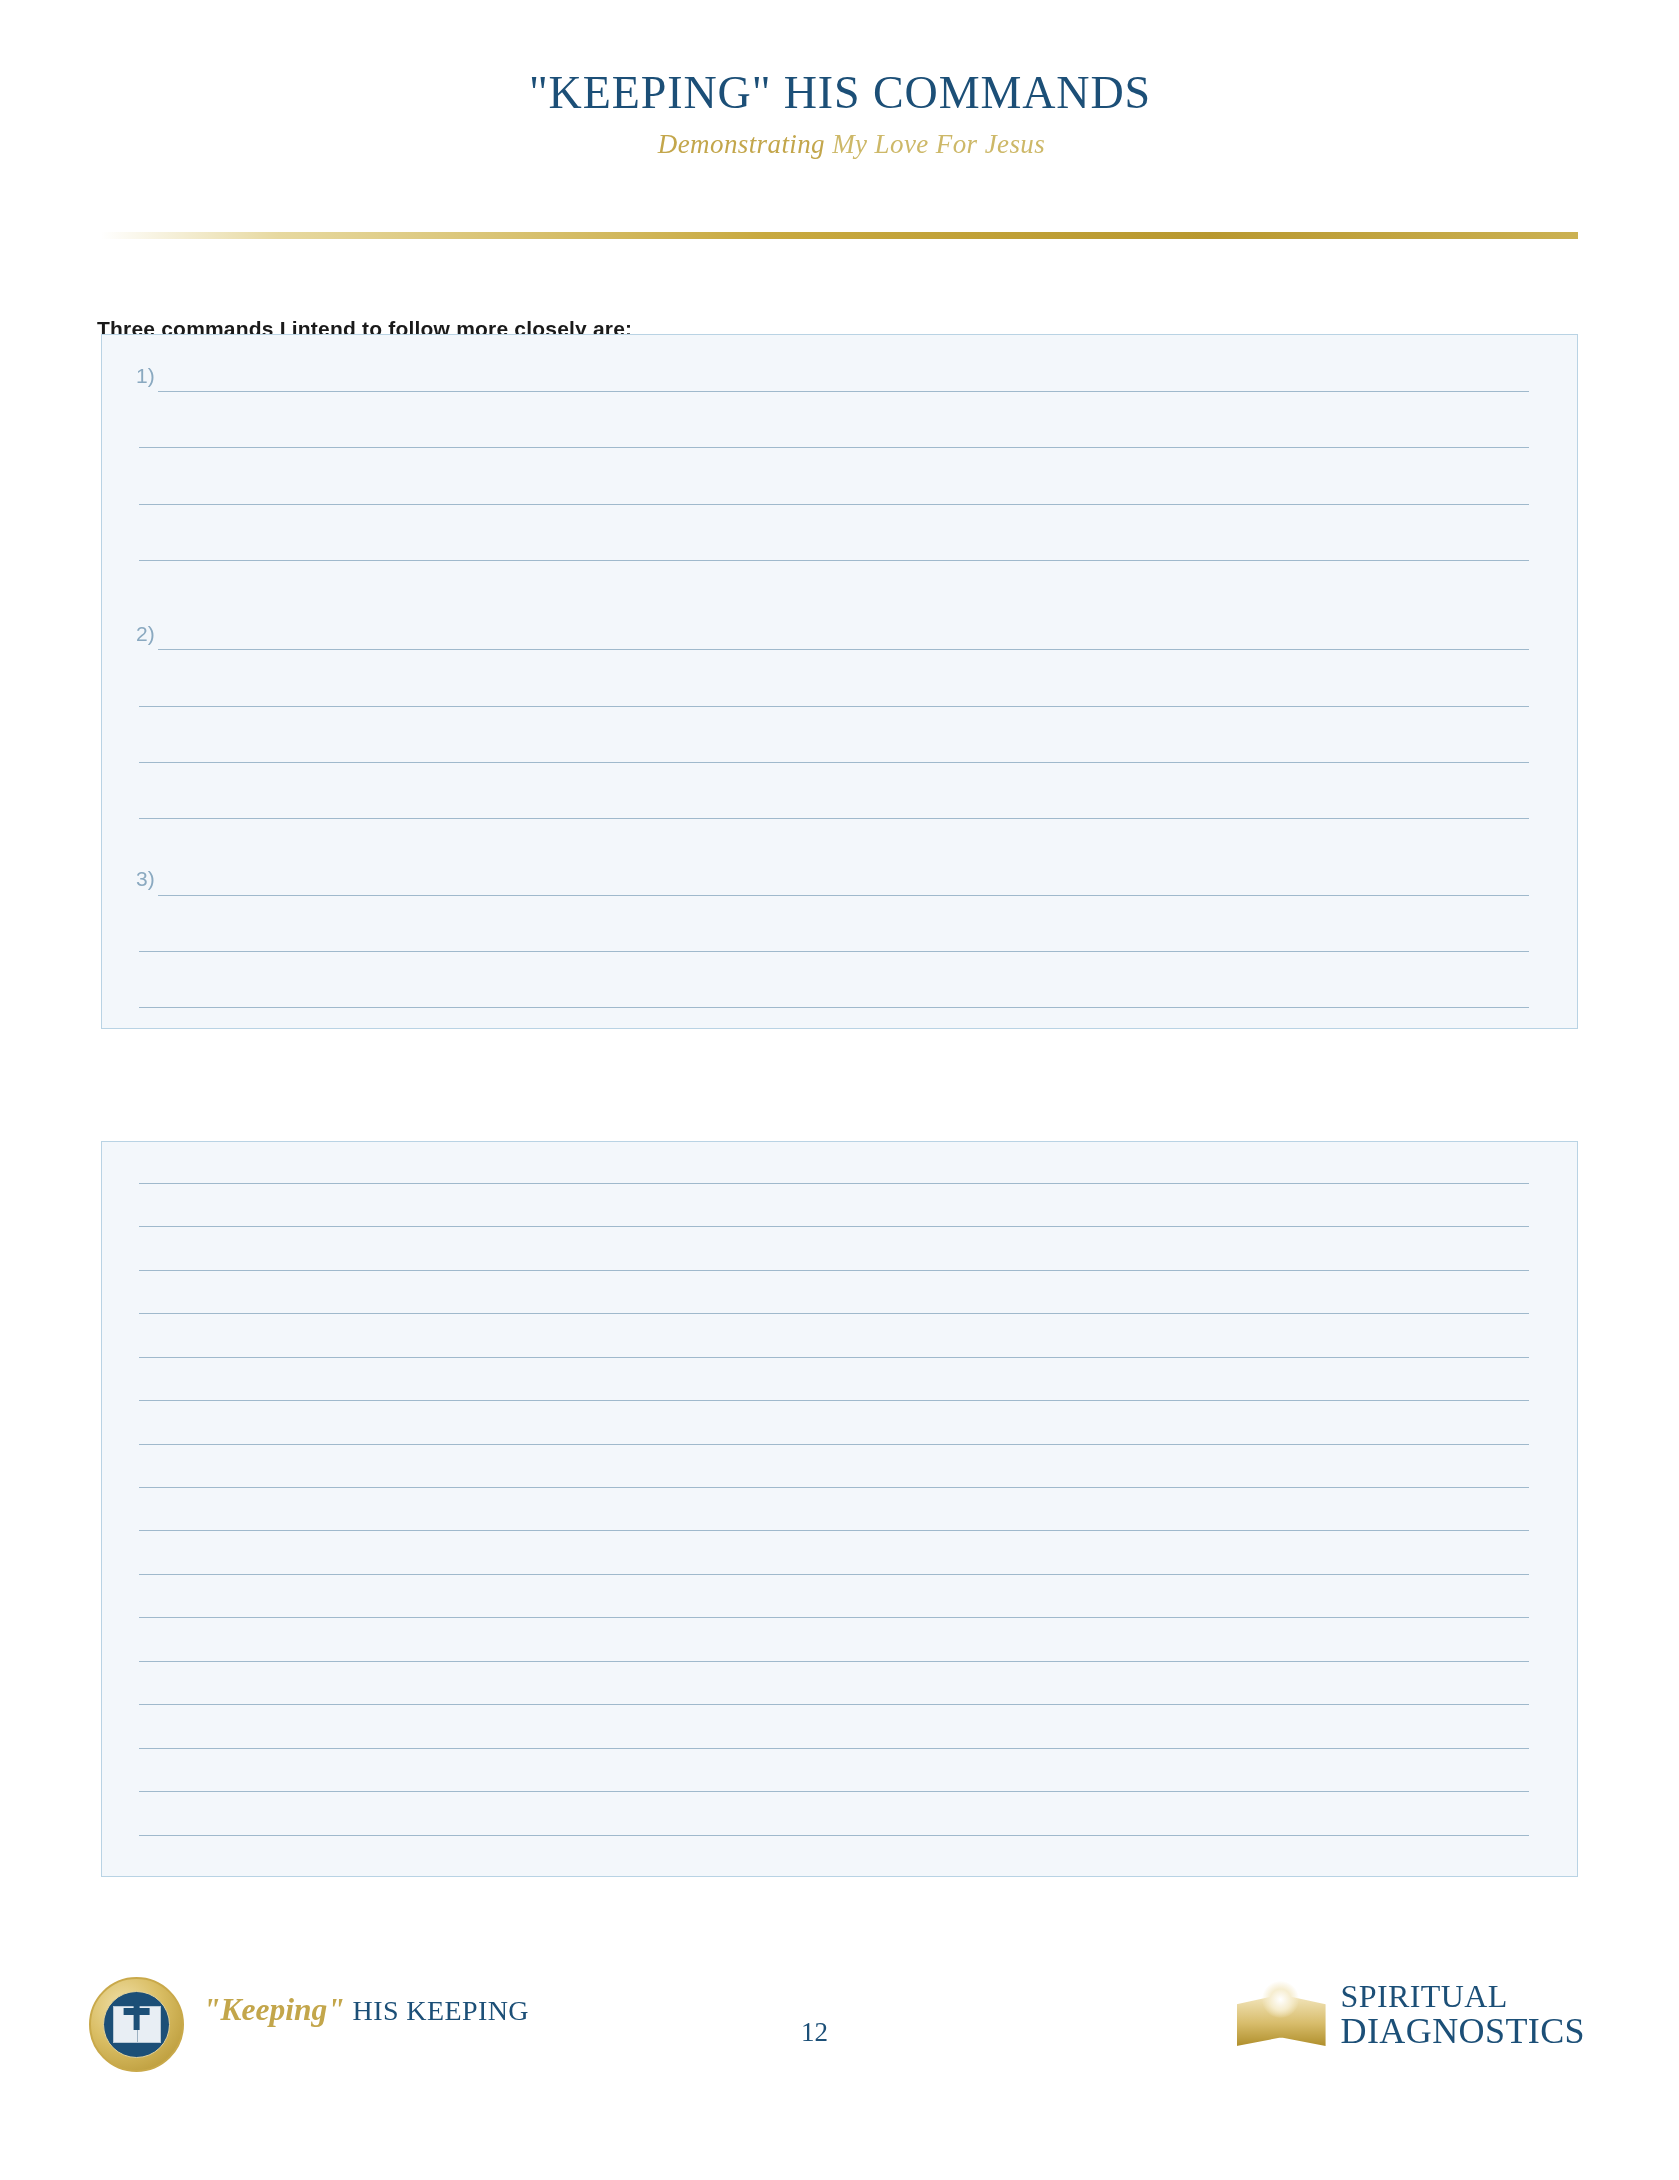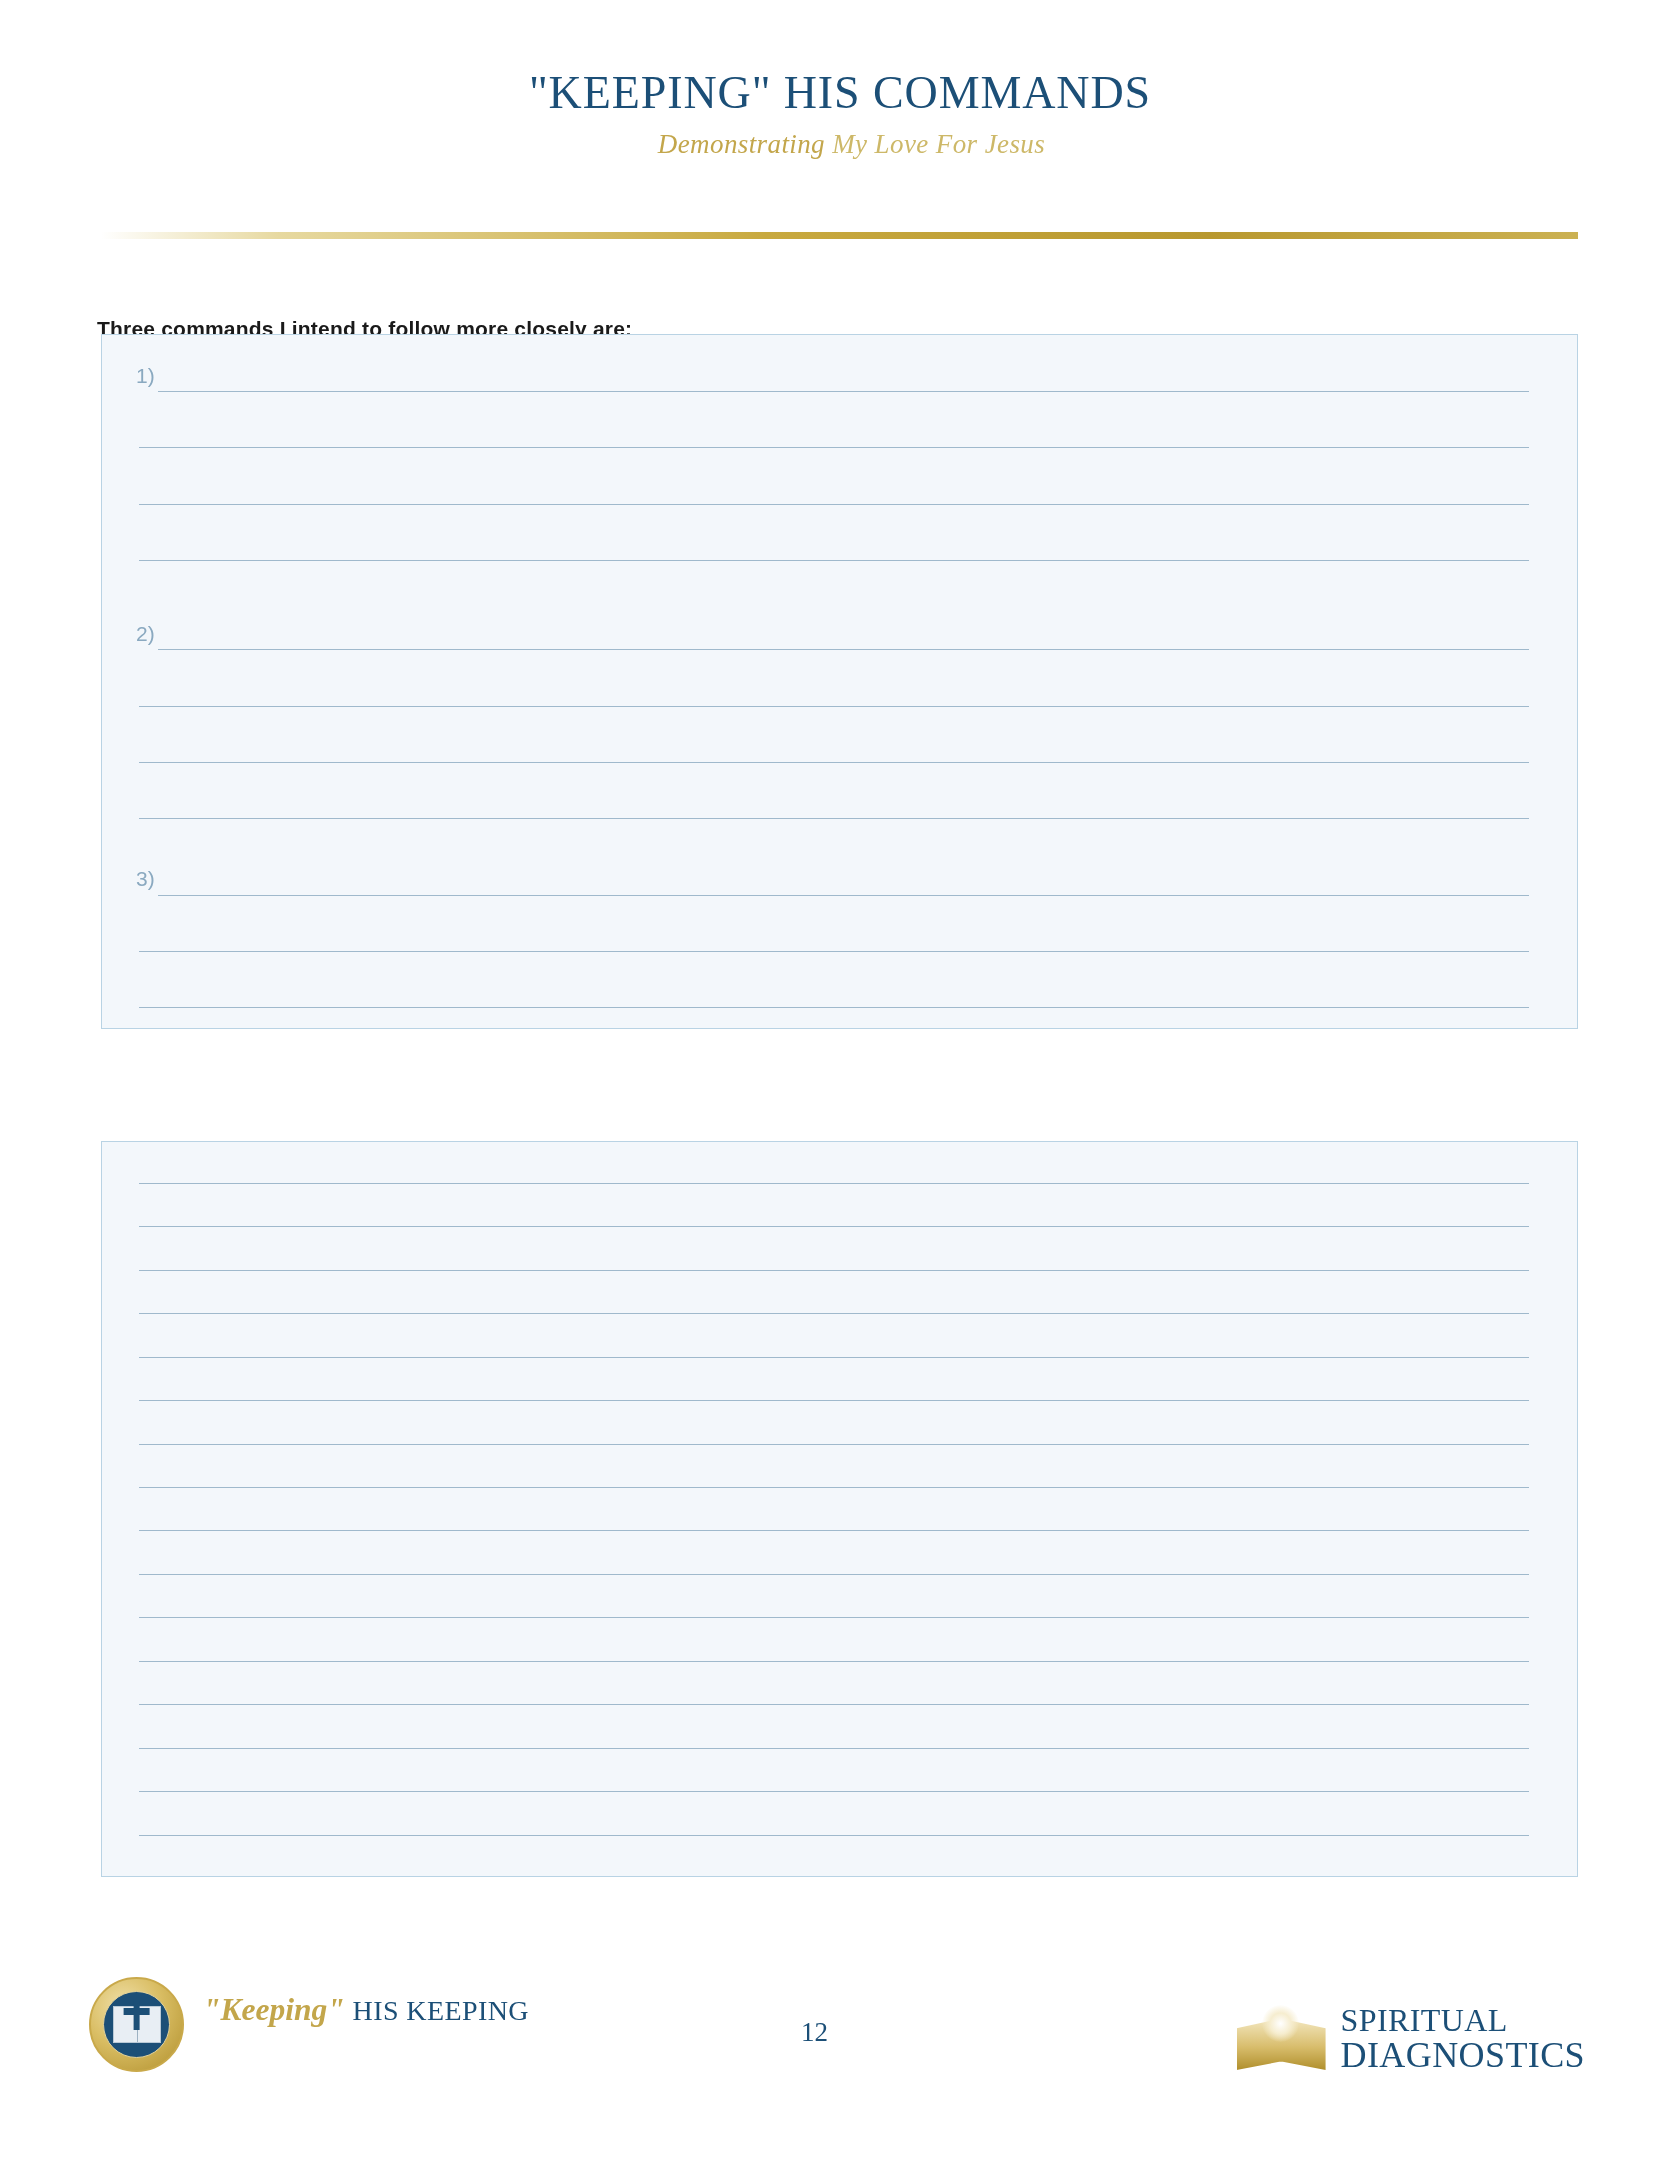--- a/index.html
+++ b/index.html
@@ -193,21 +193,21 @@
     left: 801px;
     top: 29px;
     font-family: "Liberation Serif", serif;
     font-size: 27px;
     color: #1c4f77;
     margin-top: 20px;
   }
   .brand {
     position: absolute;
     right: 95px;
-    top: 24px;
+    top: 0;
     height: 94px;
     display: flex;
     align-items: center;
     gap: 15px;
   }
   .brand-mark {
     width: 89px;
     height: 78px;
     position: relative;
   }

